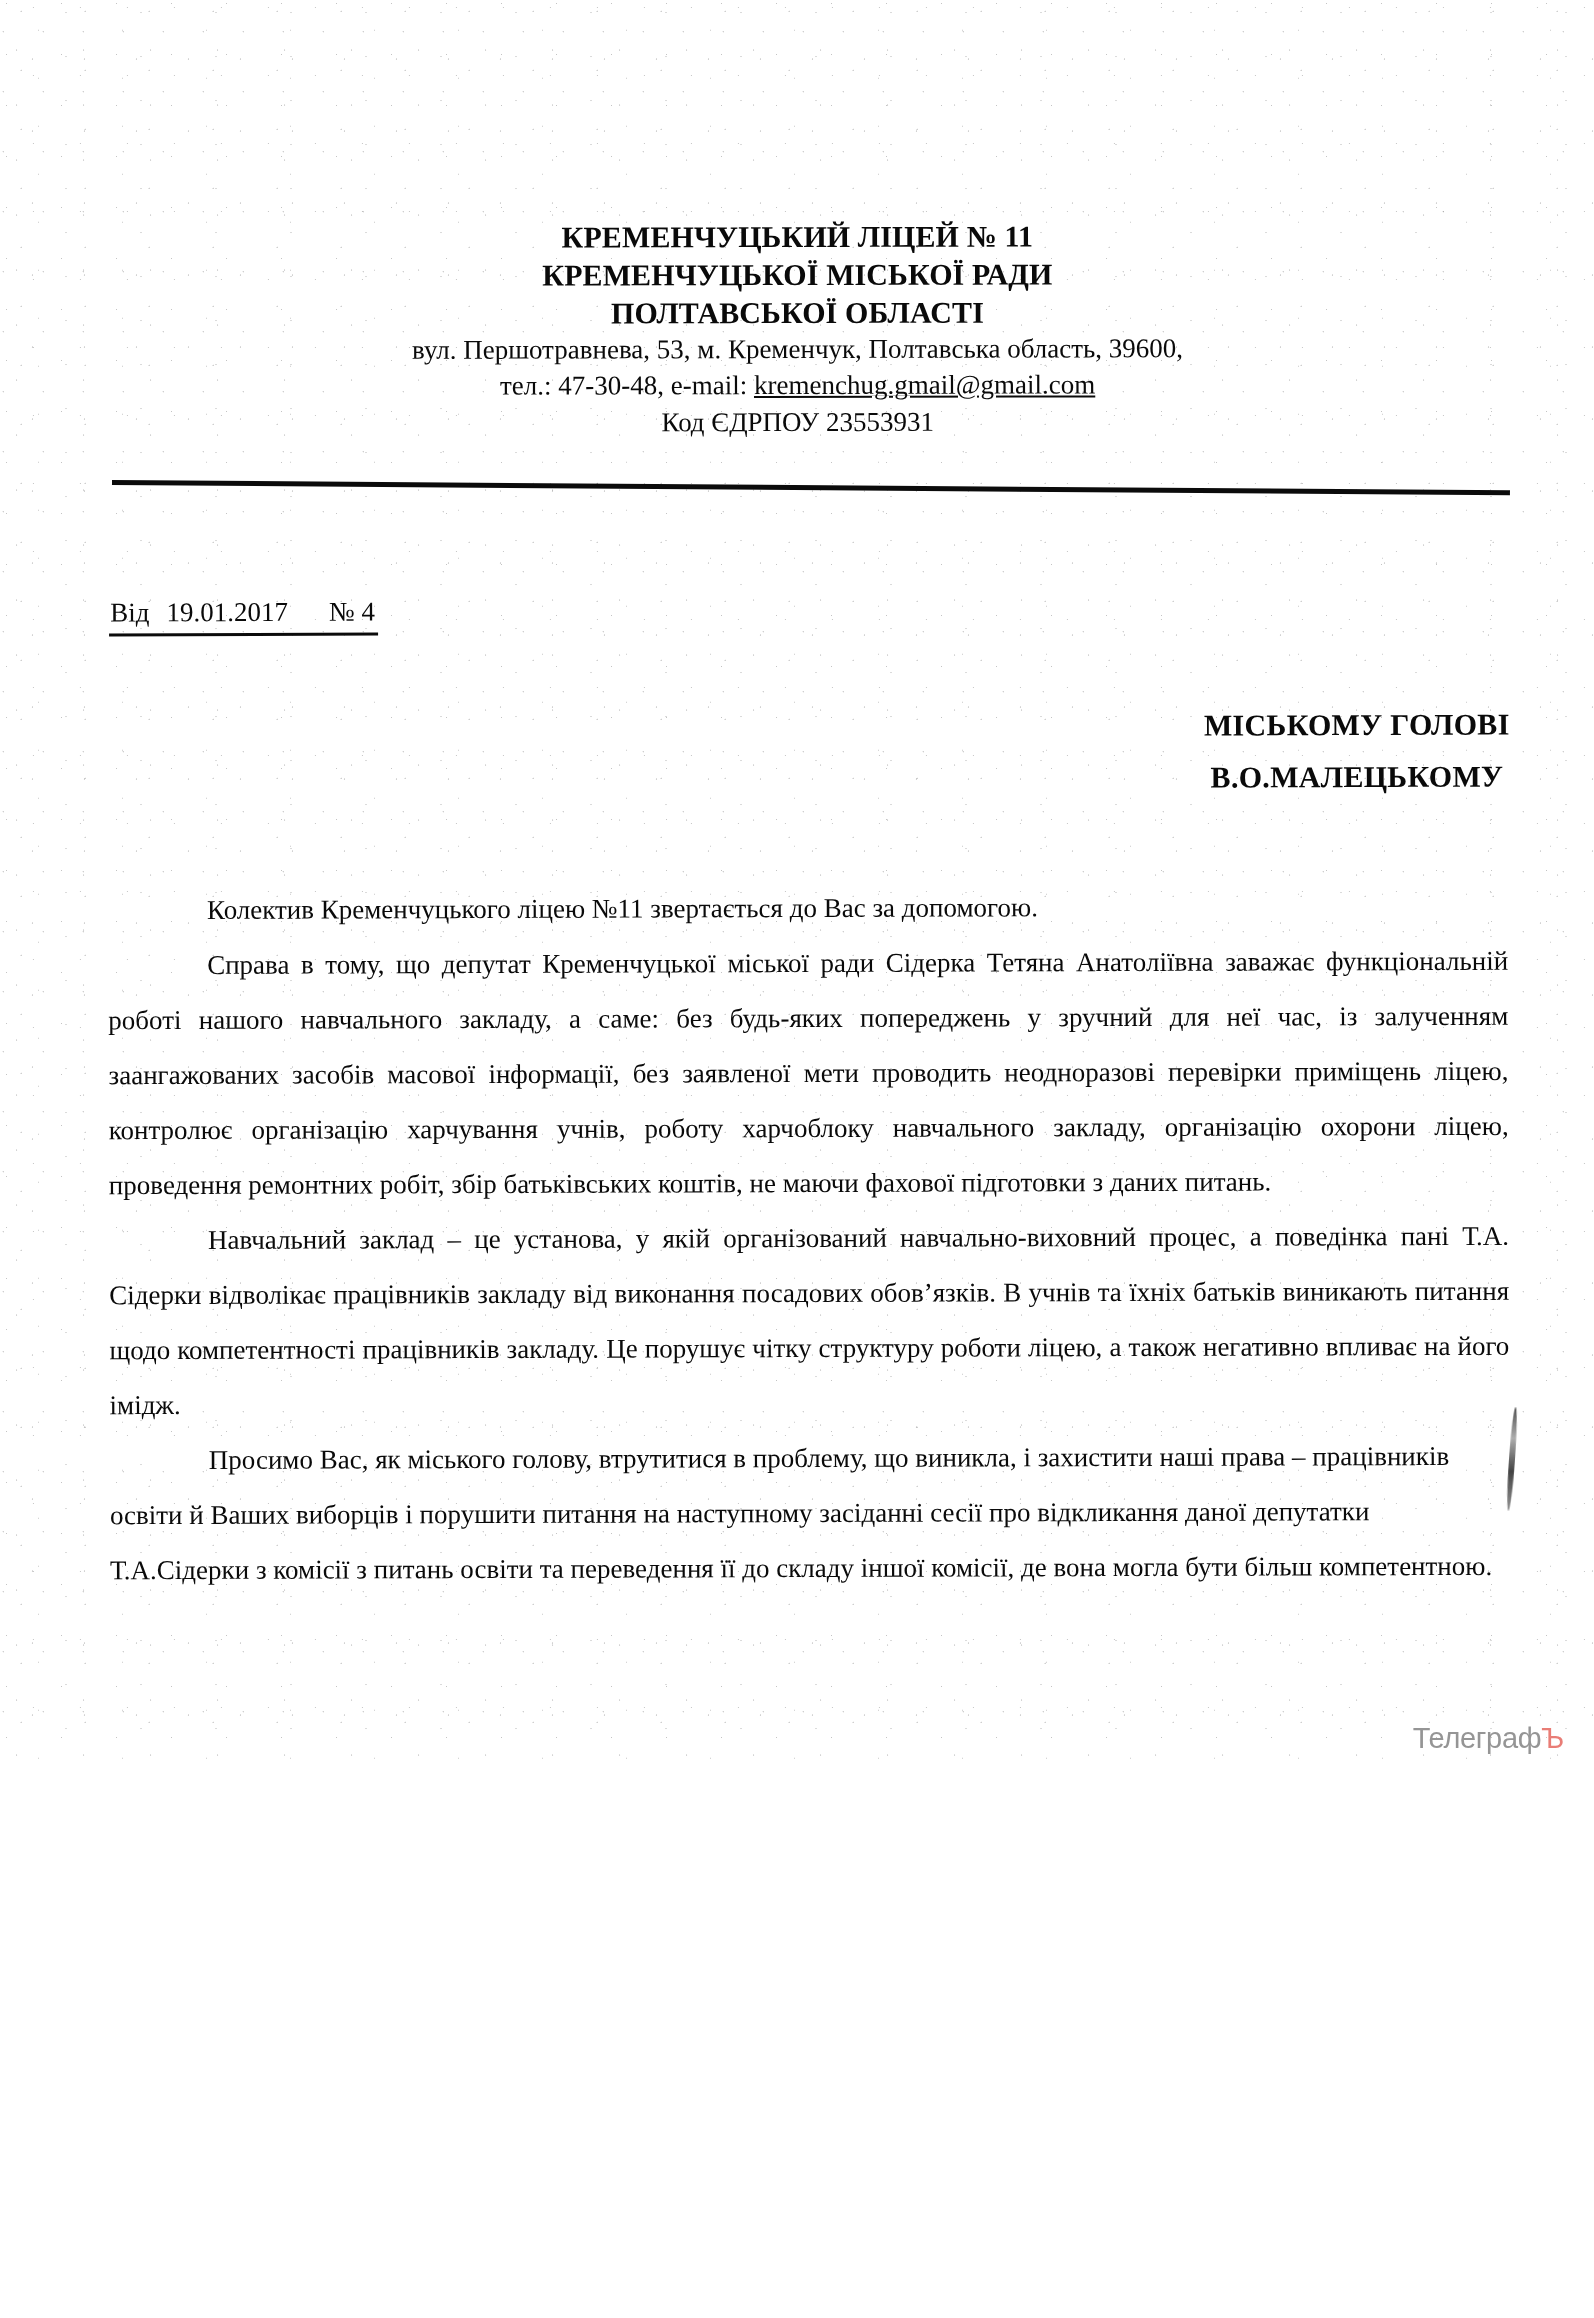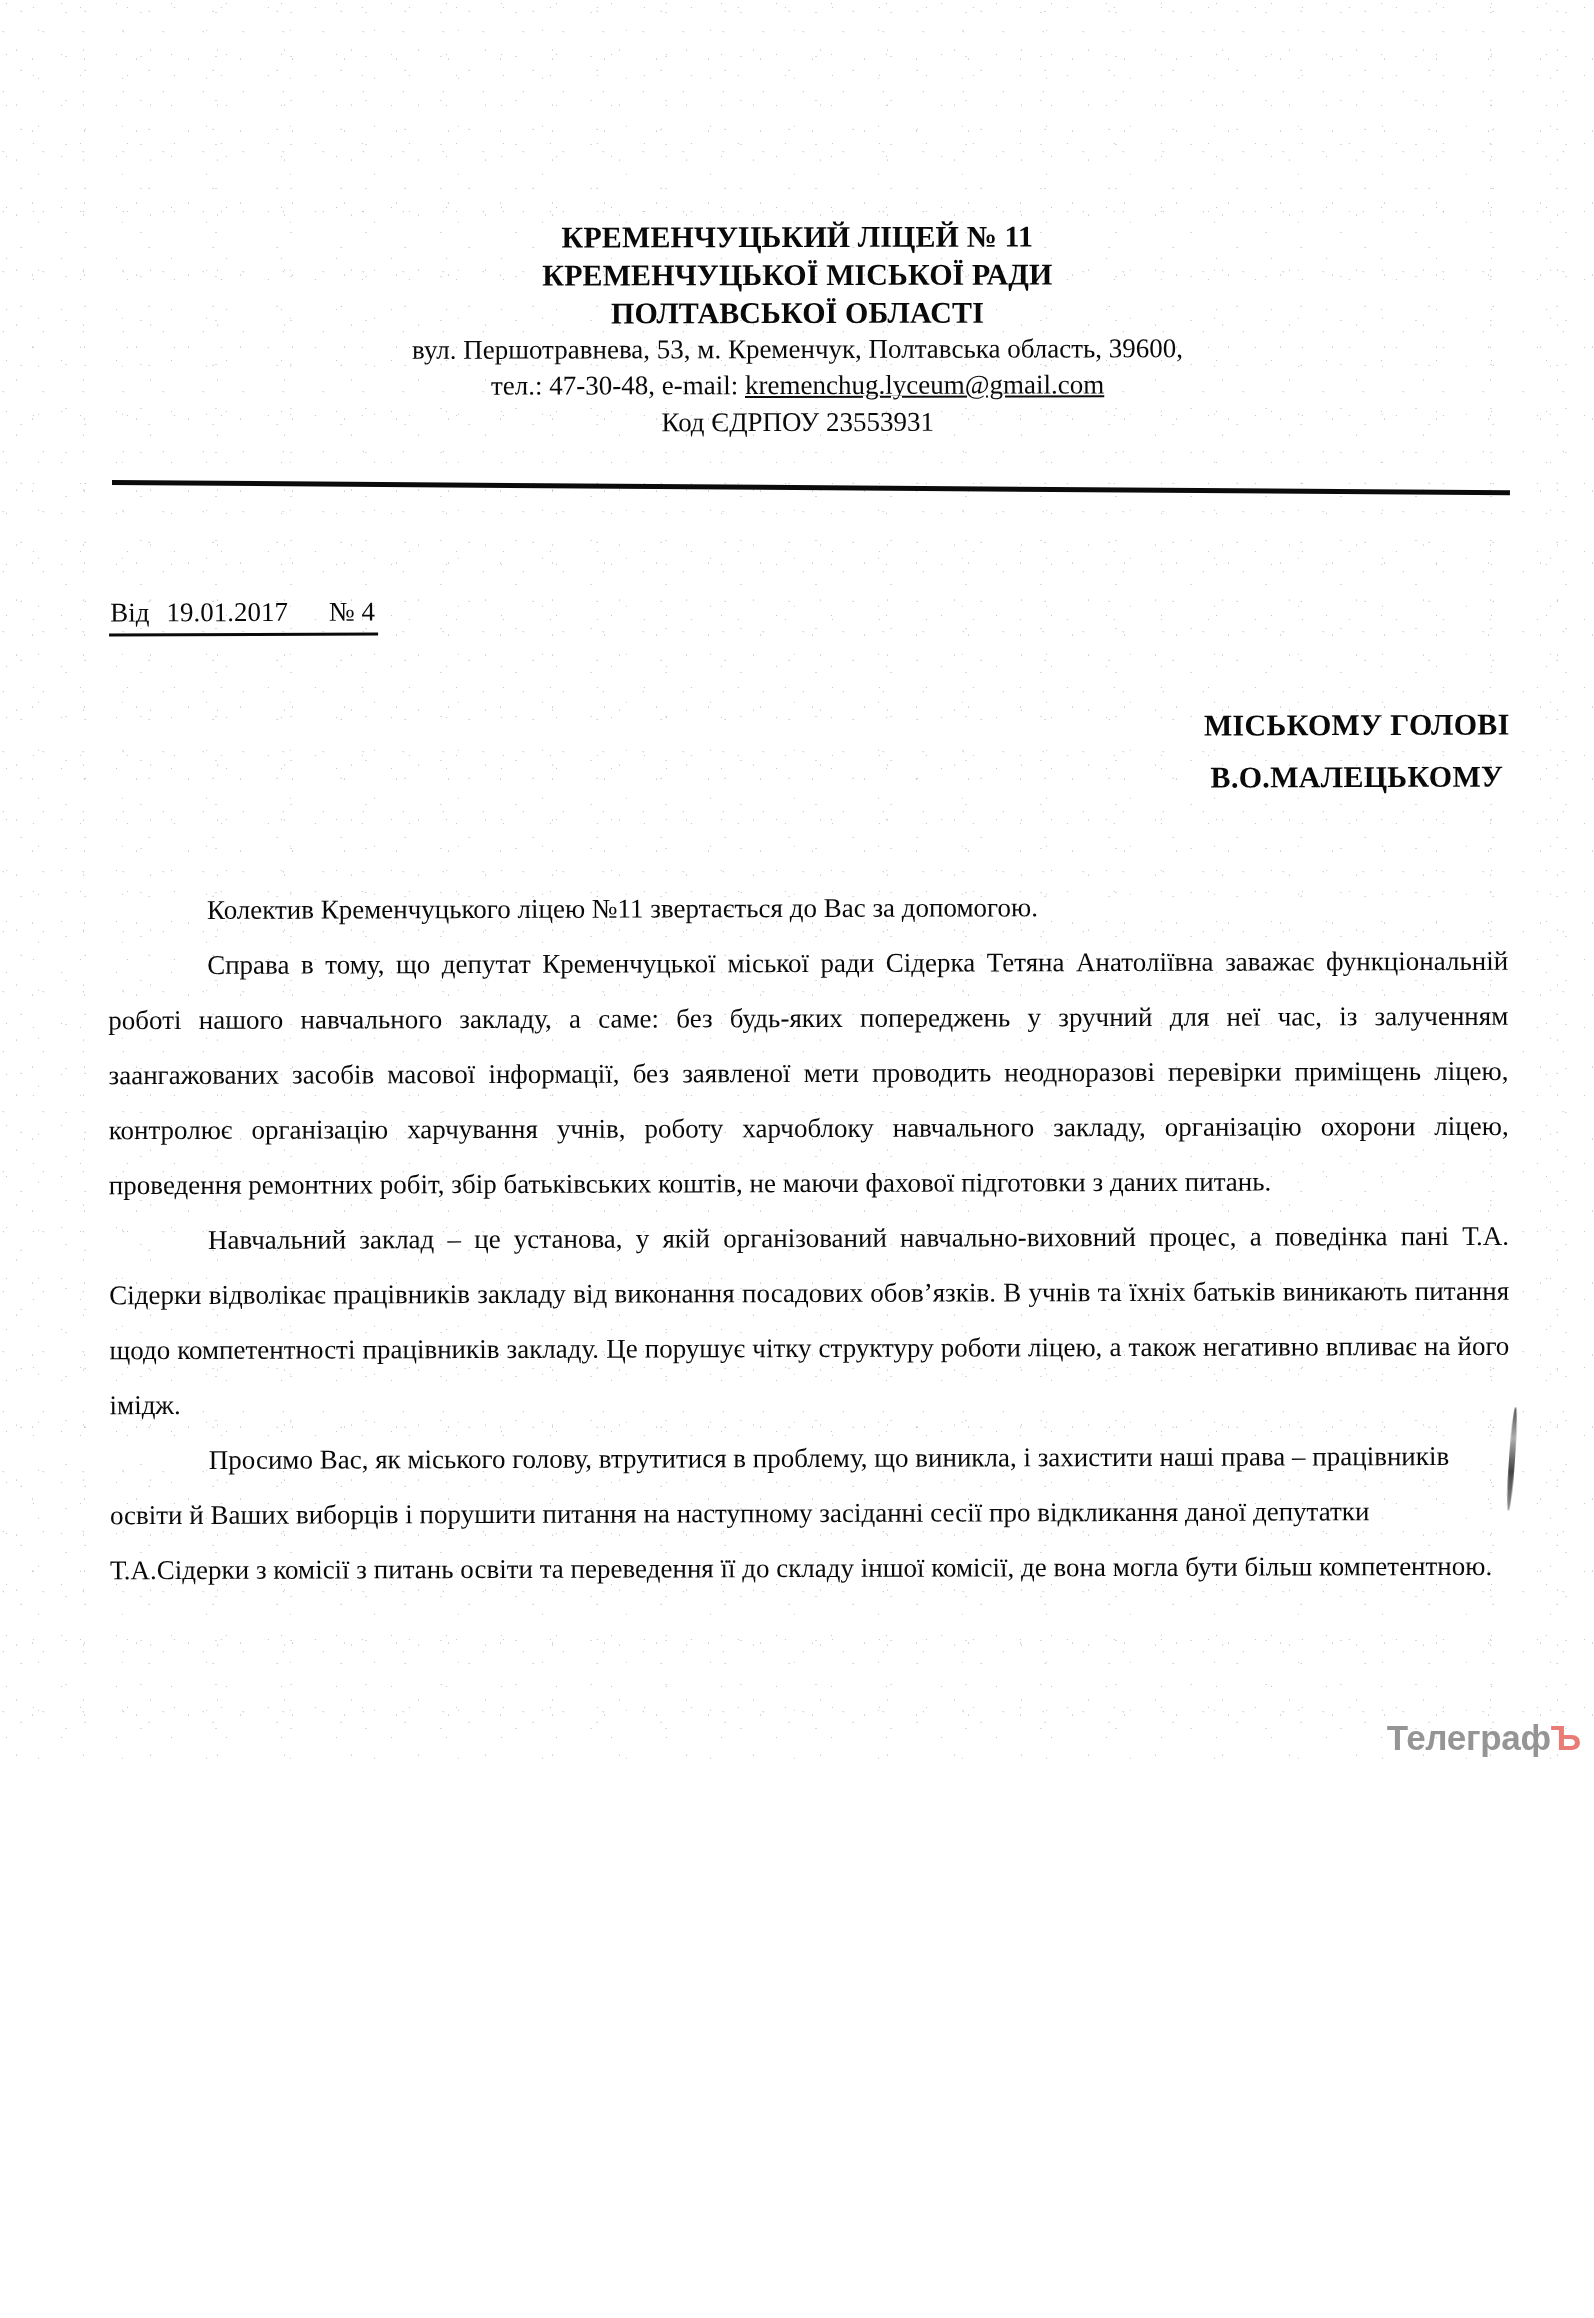--- a/index.html
+++ b/index.html
@@ -148,46 +148,46 @@
         rgba(20,20,20,.75), rgba(20,20,20,.35) 30%,
         rgba(20,20,20,.8) 62%, rgba(20,20,20,.45));
     border-radius: 50%;
     transform: rotate(4deg);
     filter: blur(0.3px);
   }
 
   
   #watermark {
     position: absolute;
-    right: 14px;
+    right: 31px;
     bottom: 9.3px;
     font-family: "Liberation Sans", "DejaVu Sans", sans-serif;
-    font-weight: bold;
-    font-size: 35px;
+    font-weight: normal;
+    font-size: 29px;
     letter-spacing: -0.3px;
     line-height: 32px;
     opacity: 0.92;
     white-space: nowrap;
   }
   #watermark .wm-gray { color: #8d8d8d; }
   #watermark .wm-red  { color: #e8736b; }
 </style>
 </head>
 <body>
 
 <div id="page">
 
   <div id="noise"></div>
 
   <div id="letterhead">
     <div class="lh-title">КРЕМЕНЧУЦЬКИЙ ЛІЦЕЙ № 11</div>
     <div class="lh-title">КРЕМЕНЧУЦЬКОЇ МІСЬКОЇ РАДИ</div>
     <div class="lh-title">ПОЛТАВСЬКОЇ ОБЛАСТІ</div>
     <div class="lh-sub">вул. Першотравнева, 53,  м. Кременчук,  Полтавська область, 39600,</div>
-    <div class="lh-sub second"><span>тел.: 47-30-48, e-mail: </span><span class="email-link">kremenchug.lyceum@gmail.com</span></div>
+    <div class="lh-sub second"><span>тел.: 47-30-48, e-mail: </span><span class="email-link">kremenchug.gmail@gmail.com</span></div>
     <div class="lh-code">Код ЄДРПОУ  23553931</div>
   </div>
 
   <div id="header-rule"></div>
 
   <div id="dateline">
     <span class="dl-inner"><span>Від</span><span class="dl-gap-a"></span><span>19.01.2017</span><span class="dl-gap-b"></span><span>№</span>&nbsp;<span>4</span></span>
   </div>
 
   <div id="addressee">

